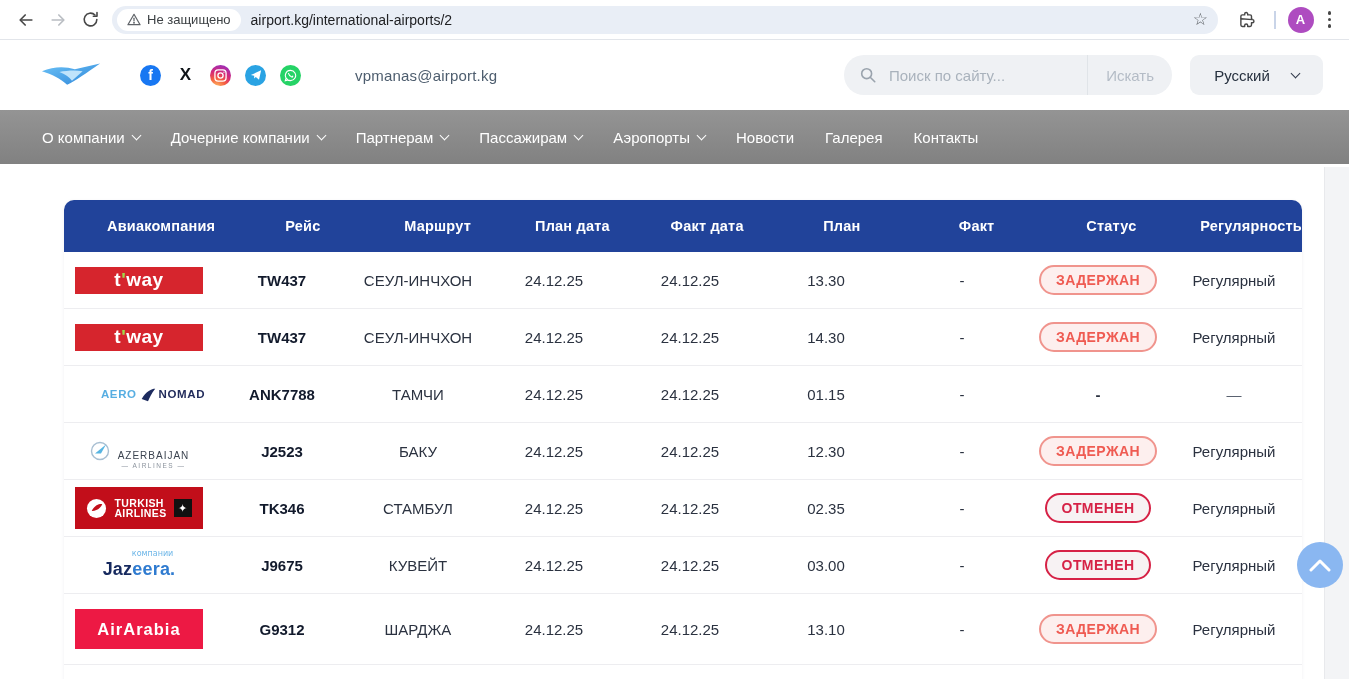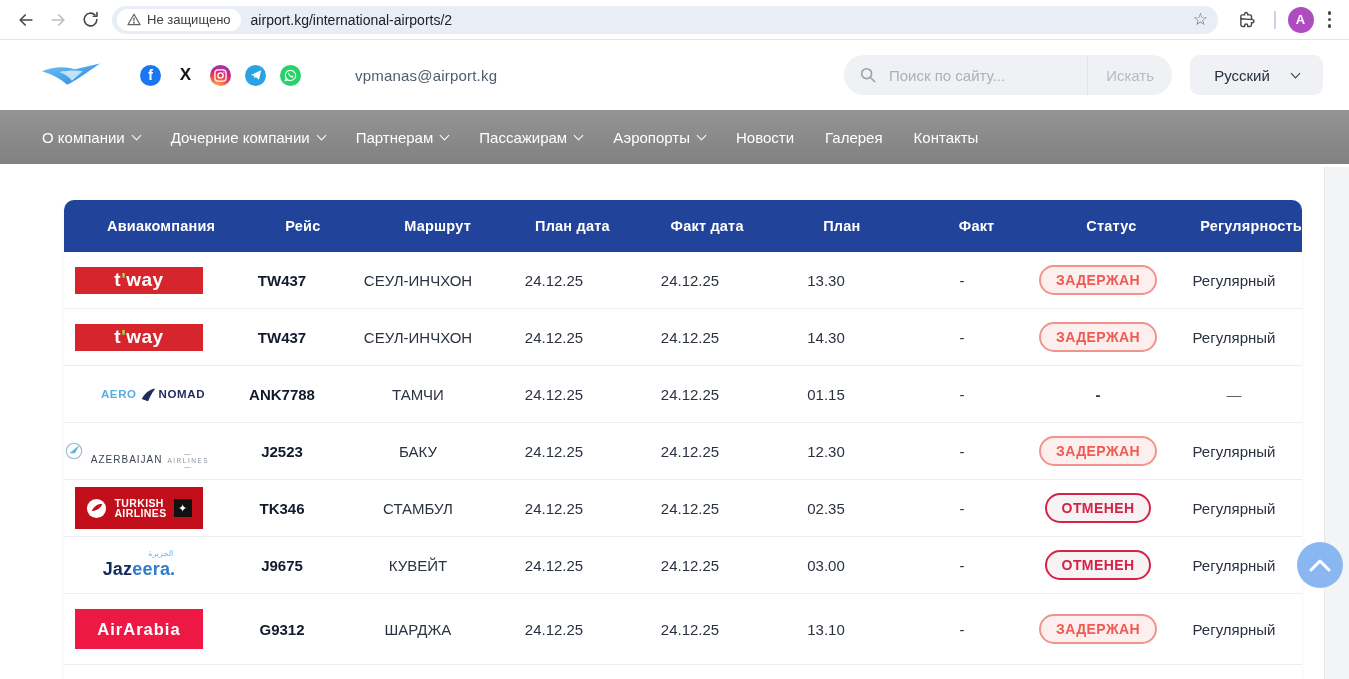--- a/index.html
+++ b/index.html
@@ -64,21 +64,21 @@
 
   
   .airline-cell{display:flex;justify-content:center;align-items:center;}
   .logo{display:flex;align-items:center;justify-content:center;}
   .logo-tway{width:128px;height:27px;background:#d6252d;color:#fff;font-weight:bold;font-size:19px;letter-spacing:.5px;}
   .tway-apos{color:#9edb4a;}
   .logo-aeronomad{gap:2px;}
   .an-aero{color:#57aee2;font-weight:bold;font-size:11.5px;letter-spacing:.6px;margin-left:28px;}
   .an-nomad{color:#232d5c;font-weight:bold;font-size:11.5px;letter-spacing:.6px;}
   .logo-az{gap:5px;}
-  .az-text{display:flex;flex-direction:row;align-items:center;line-height:1;margin-top:18px;}
+  .az-text{display:flex;flex-direction:column;align-items:center;line-height:1;margin-top:18px;}
   .az-name{font-size:10px;color:#3c4450;letter-spacing:1px;}
   .az-sub{font-size:6.5px;color:#8b939d;letter-spacing:1.5px;margin-top:2px;}
   .logo-turkish{width:128px;height:42px;background:#c20e1a;gap:7px;padding:0 6px;}
   .tk-text{color:#fff;font-weight:bold;font-size:10.5px;line-height:10.5px;letter-spacing:.4px;text-align:left;}
   .tk-star{width:18px;height:18px;background:#111;color:#fff;font-size:11px;display:flex;align-items:center;justify-content:center;}
   .logo-jazeera{position:relative;padding-top:8px;}
   .jz-ar{position:absolute;top:-2px;right:2px;font-size:8px;color:#6db6e8;font-family:"DejaVu Sans",sans-serif;}
   .jz-latin{font-weight:bold;font-size:18px;letter-spacing:.2px;}
   .jz-dark{color:#16295e;}
   .jz-blue{color:#2f7bd0;}
@@ -335,21 +335,21 @@
             <div class="td">24.12.25</div>
             <div class="td">24.12.25</div>
             <div class="td">02.35</div>
             <div class="td">-</div>
             <div class="td"><span class="status-pill" style="color: rgb(214, 34, 70); border-color: rgb(214, 34, 70); background: rgb(247, 242, 243);">ОТМЕНЕН</span></div>
             <div class="td reg">Регулярный</div>
           </div>
           <div class="trow">
             <div class="td airline-cell">
               <div class="logo logo-jazeera">
-                <span class="jz-ar">الجزيرة</span>
+                <span class="jz-ar">компании</span>
                 <span class="jz-latin"><span class="jz-dark">Jaz</span><span class="jz-blue">eera.</span></span>
               </div>
             </div>
             <div class="td flight">J9675</div>
             <div class="td">КУВЕЙТ</div>
             <div class="td">24.12.25</div>
             <div class="td">24.12.25</div>
             <div class="td">03.00</div>
             <div class="td">-</div>
             <div class="td"><span class="status-pill" style="color: rgb(214, 34, 70); border-color: rgb(214, 34, 70); background: rgb(247, 242, 243);">ОТМЕНЕН</span></div>

